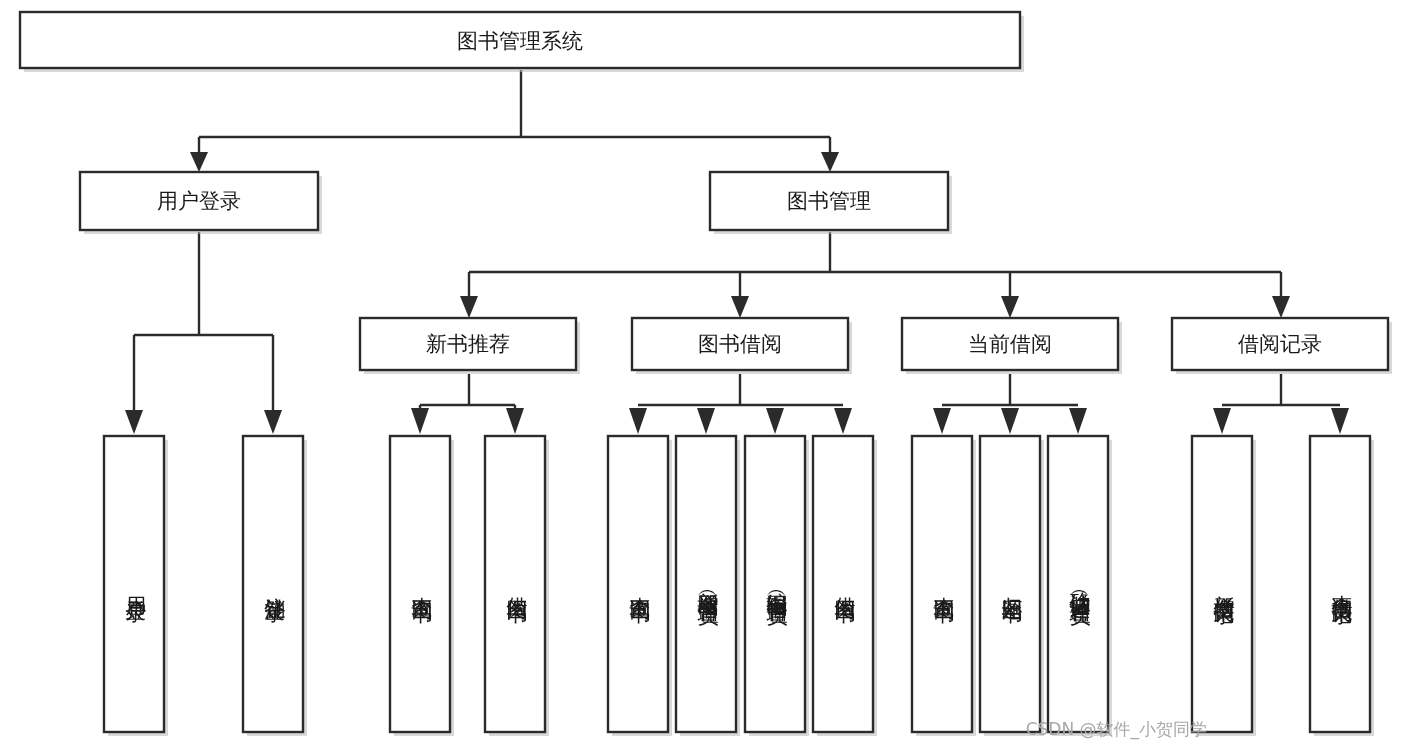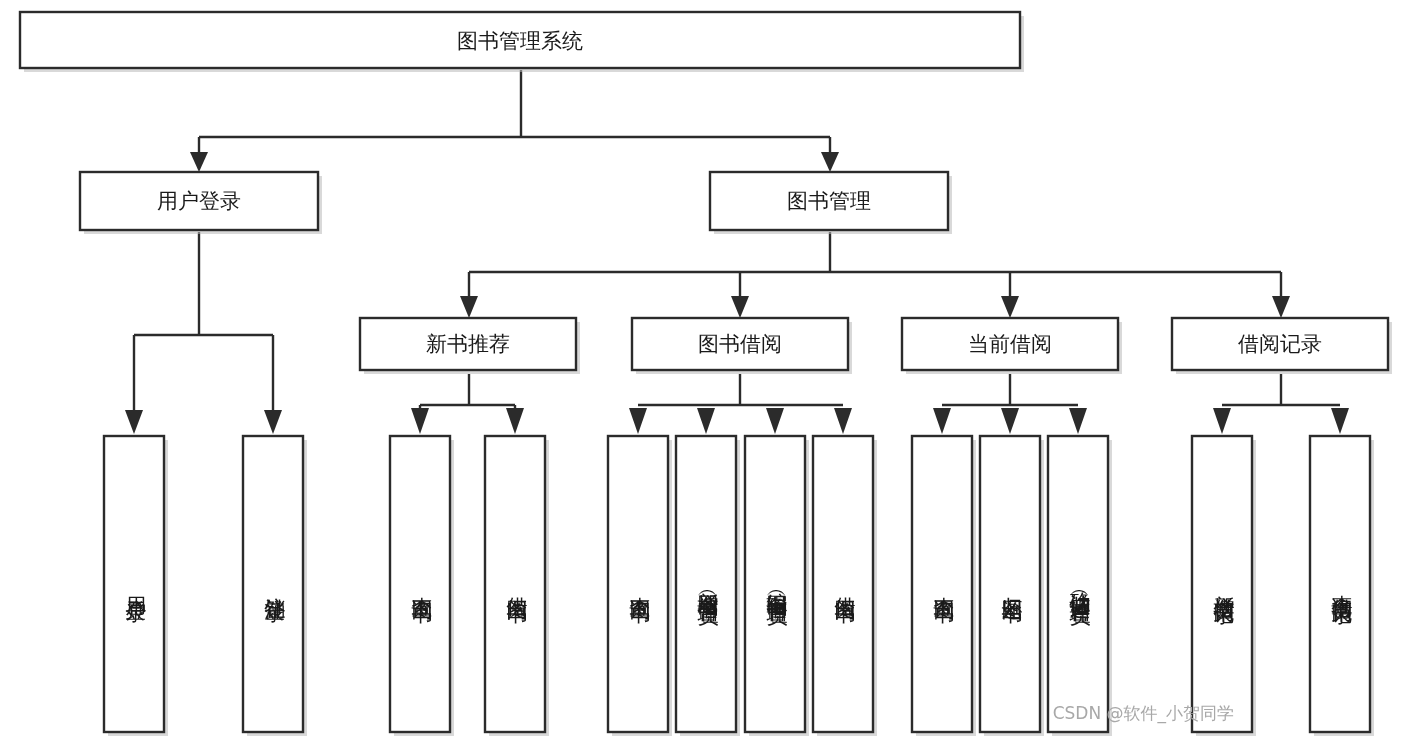--- a/index.html
+++ b/index.html
@@ -11,21 +11,20 @@
     width: 1405px;
     height: 747px;
     font-family: "DejaVu Sans", "Liberation Sans", sans-serif;
     overflow: hidden;
     position: relative;
   }
   #diagram-root {
     position: relative;
     width: 1215px;
     height: 747px;
-    padding-left: 27px;
   }
   svg#tree-svg {
     position: absolute;
     top: 0;
     left: 0;
     width: 1405px;
     height: 747px;
     display: block;
   }
   .node-box {
@@ -61,21 +60,21 @@
     fill: #1a1a1a;
     text-anchor: middle;
     dominant-baseline: middle;
     writing-mode: vertical-rl;
     text-orientation: upright;
     letter-spacing: 2px;
   }
   .watermark-text {
     position: absolute;
     right: 8px;
-    bottom: 22px;
+    bottom: 6px;
     font-family: "DejaVu Sans", "Liberation Sans", sans-serif;
     font-size: 17px;
     color: #a8a8a8;
     white-space: nowrap;
     pointer-events: none;
     user-select: none;
   }
 </style>
 </head>
 <body>

